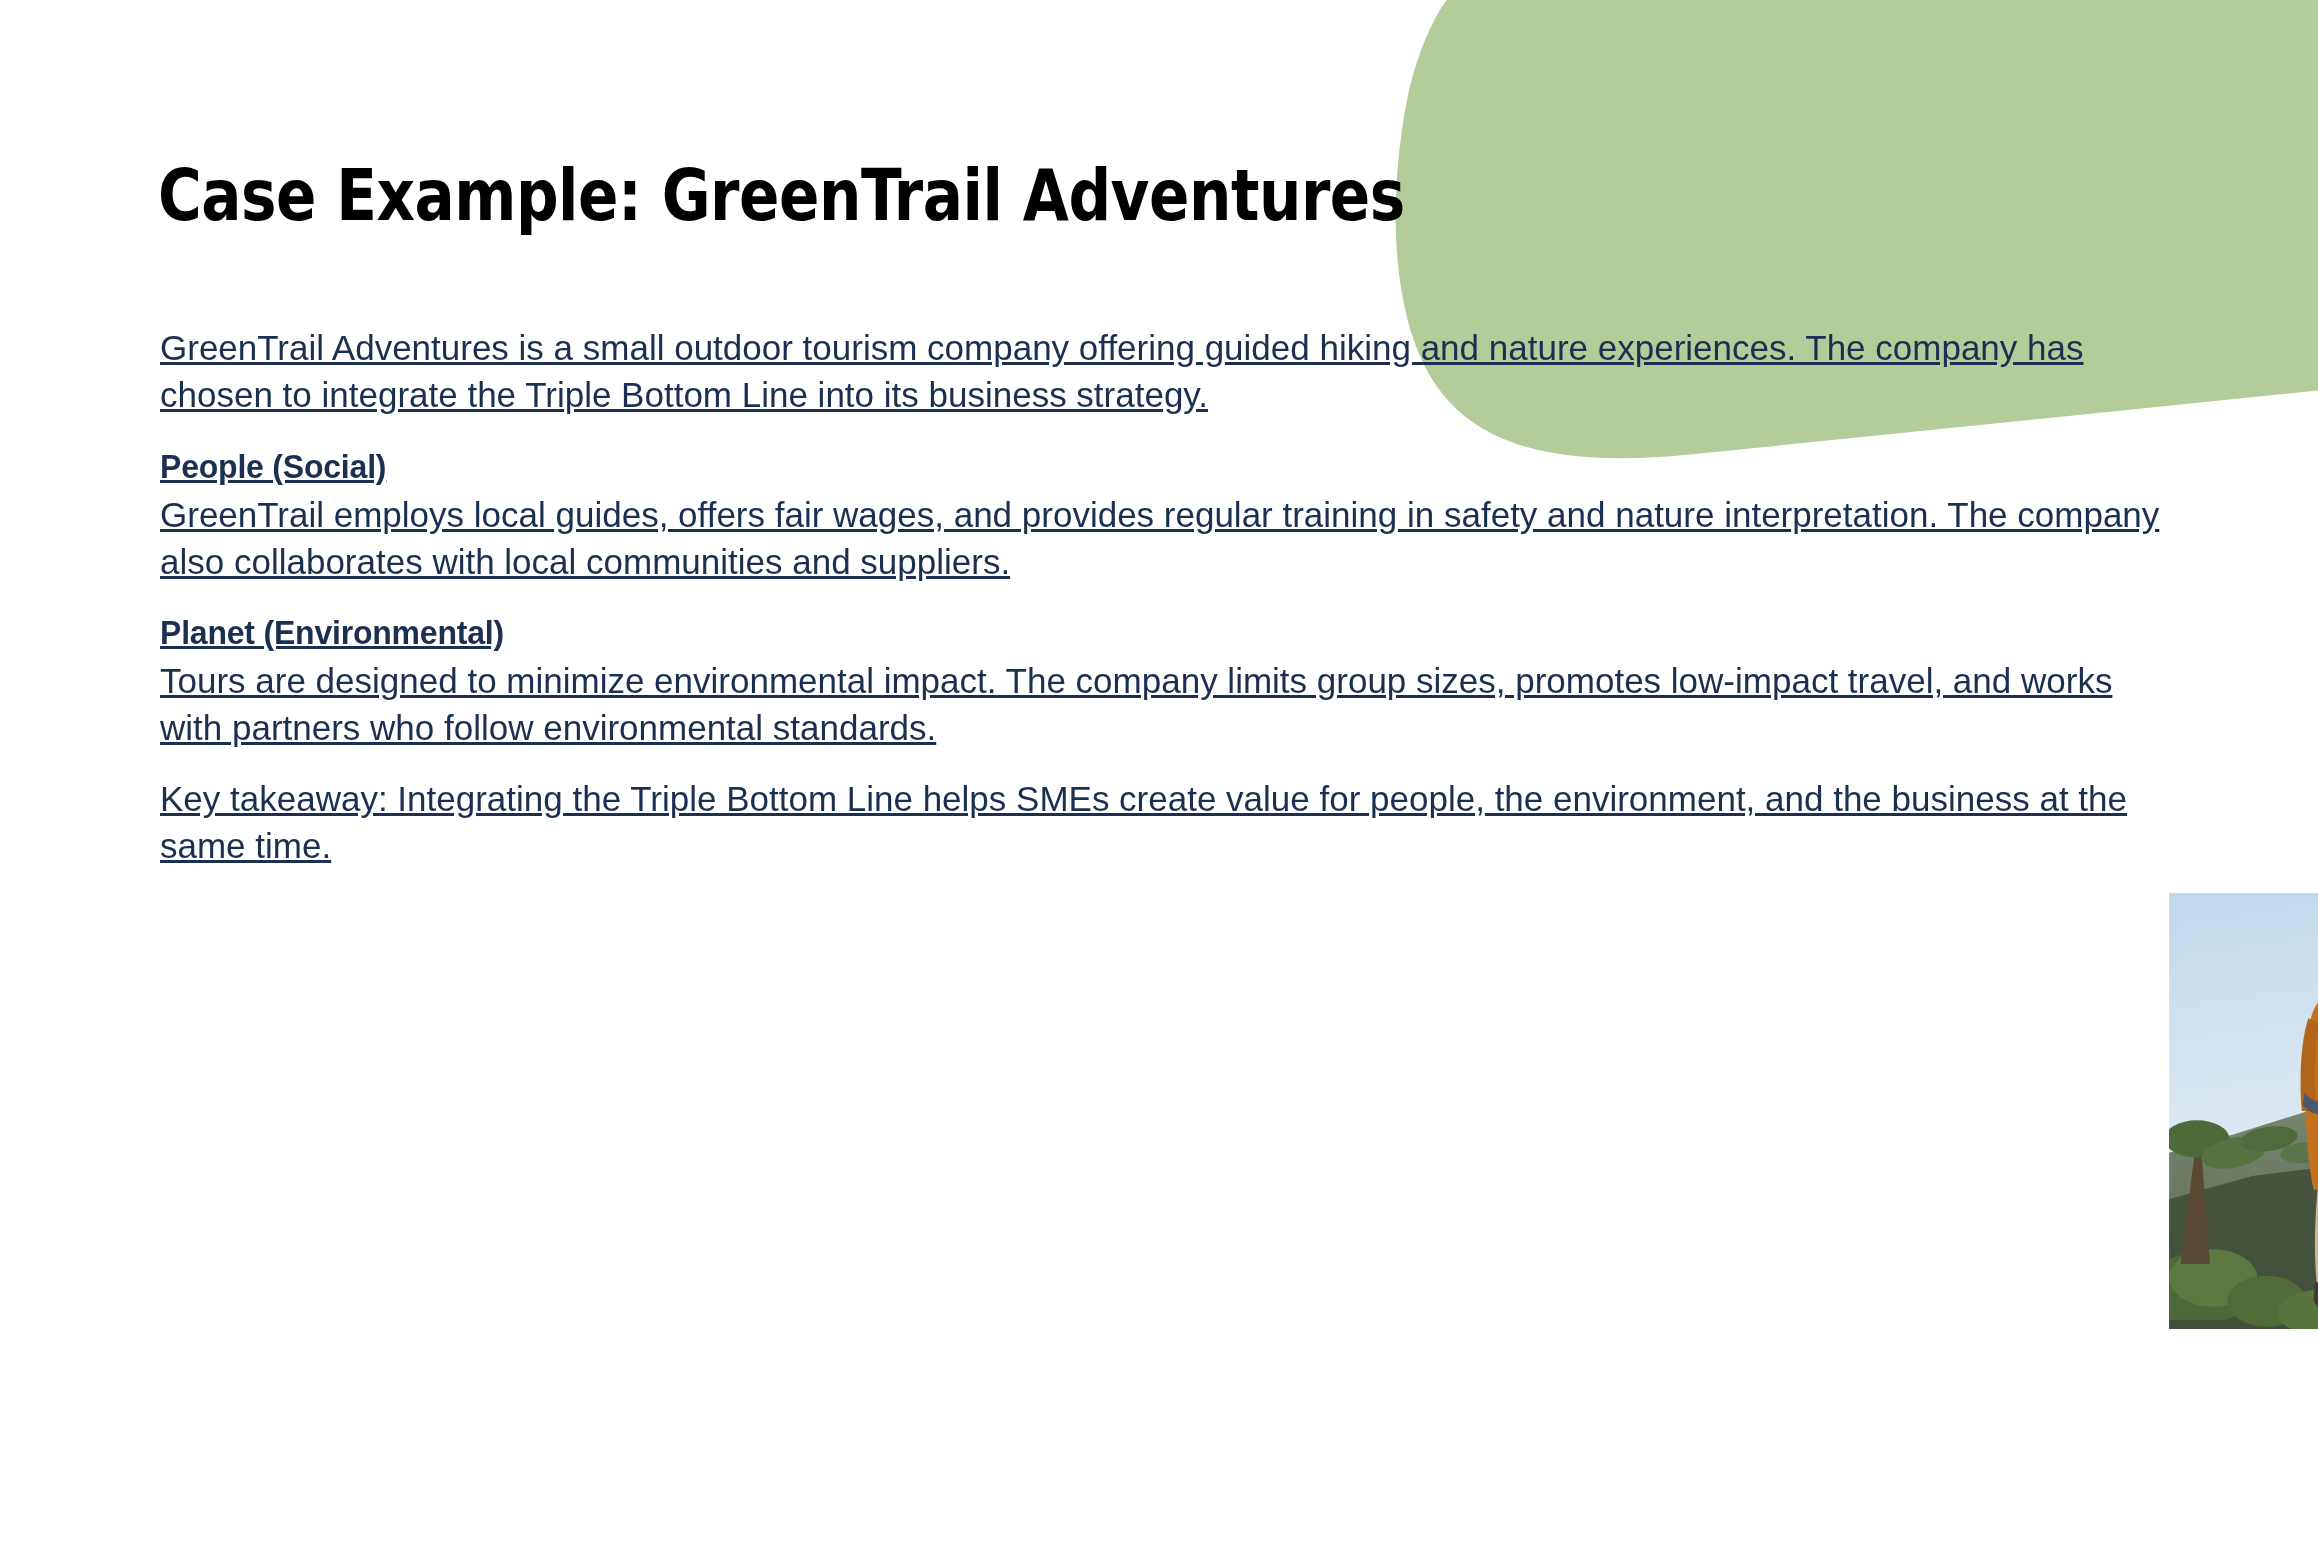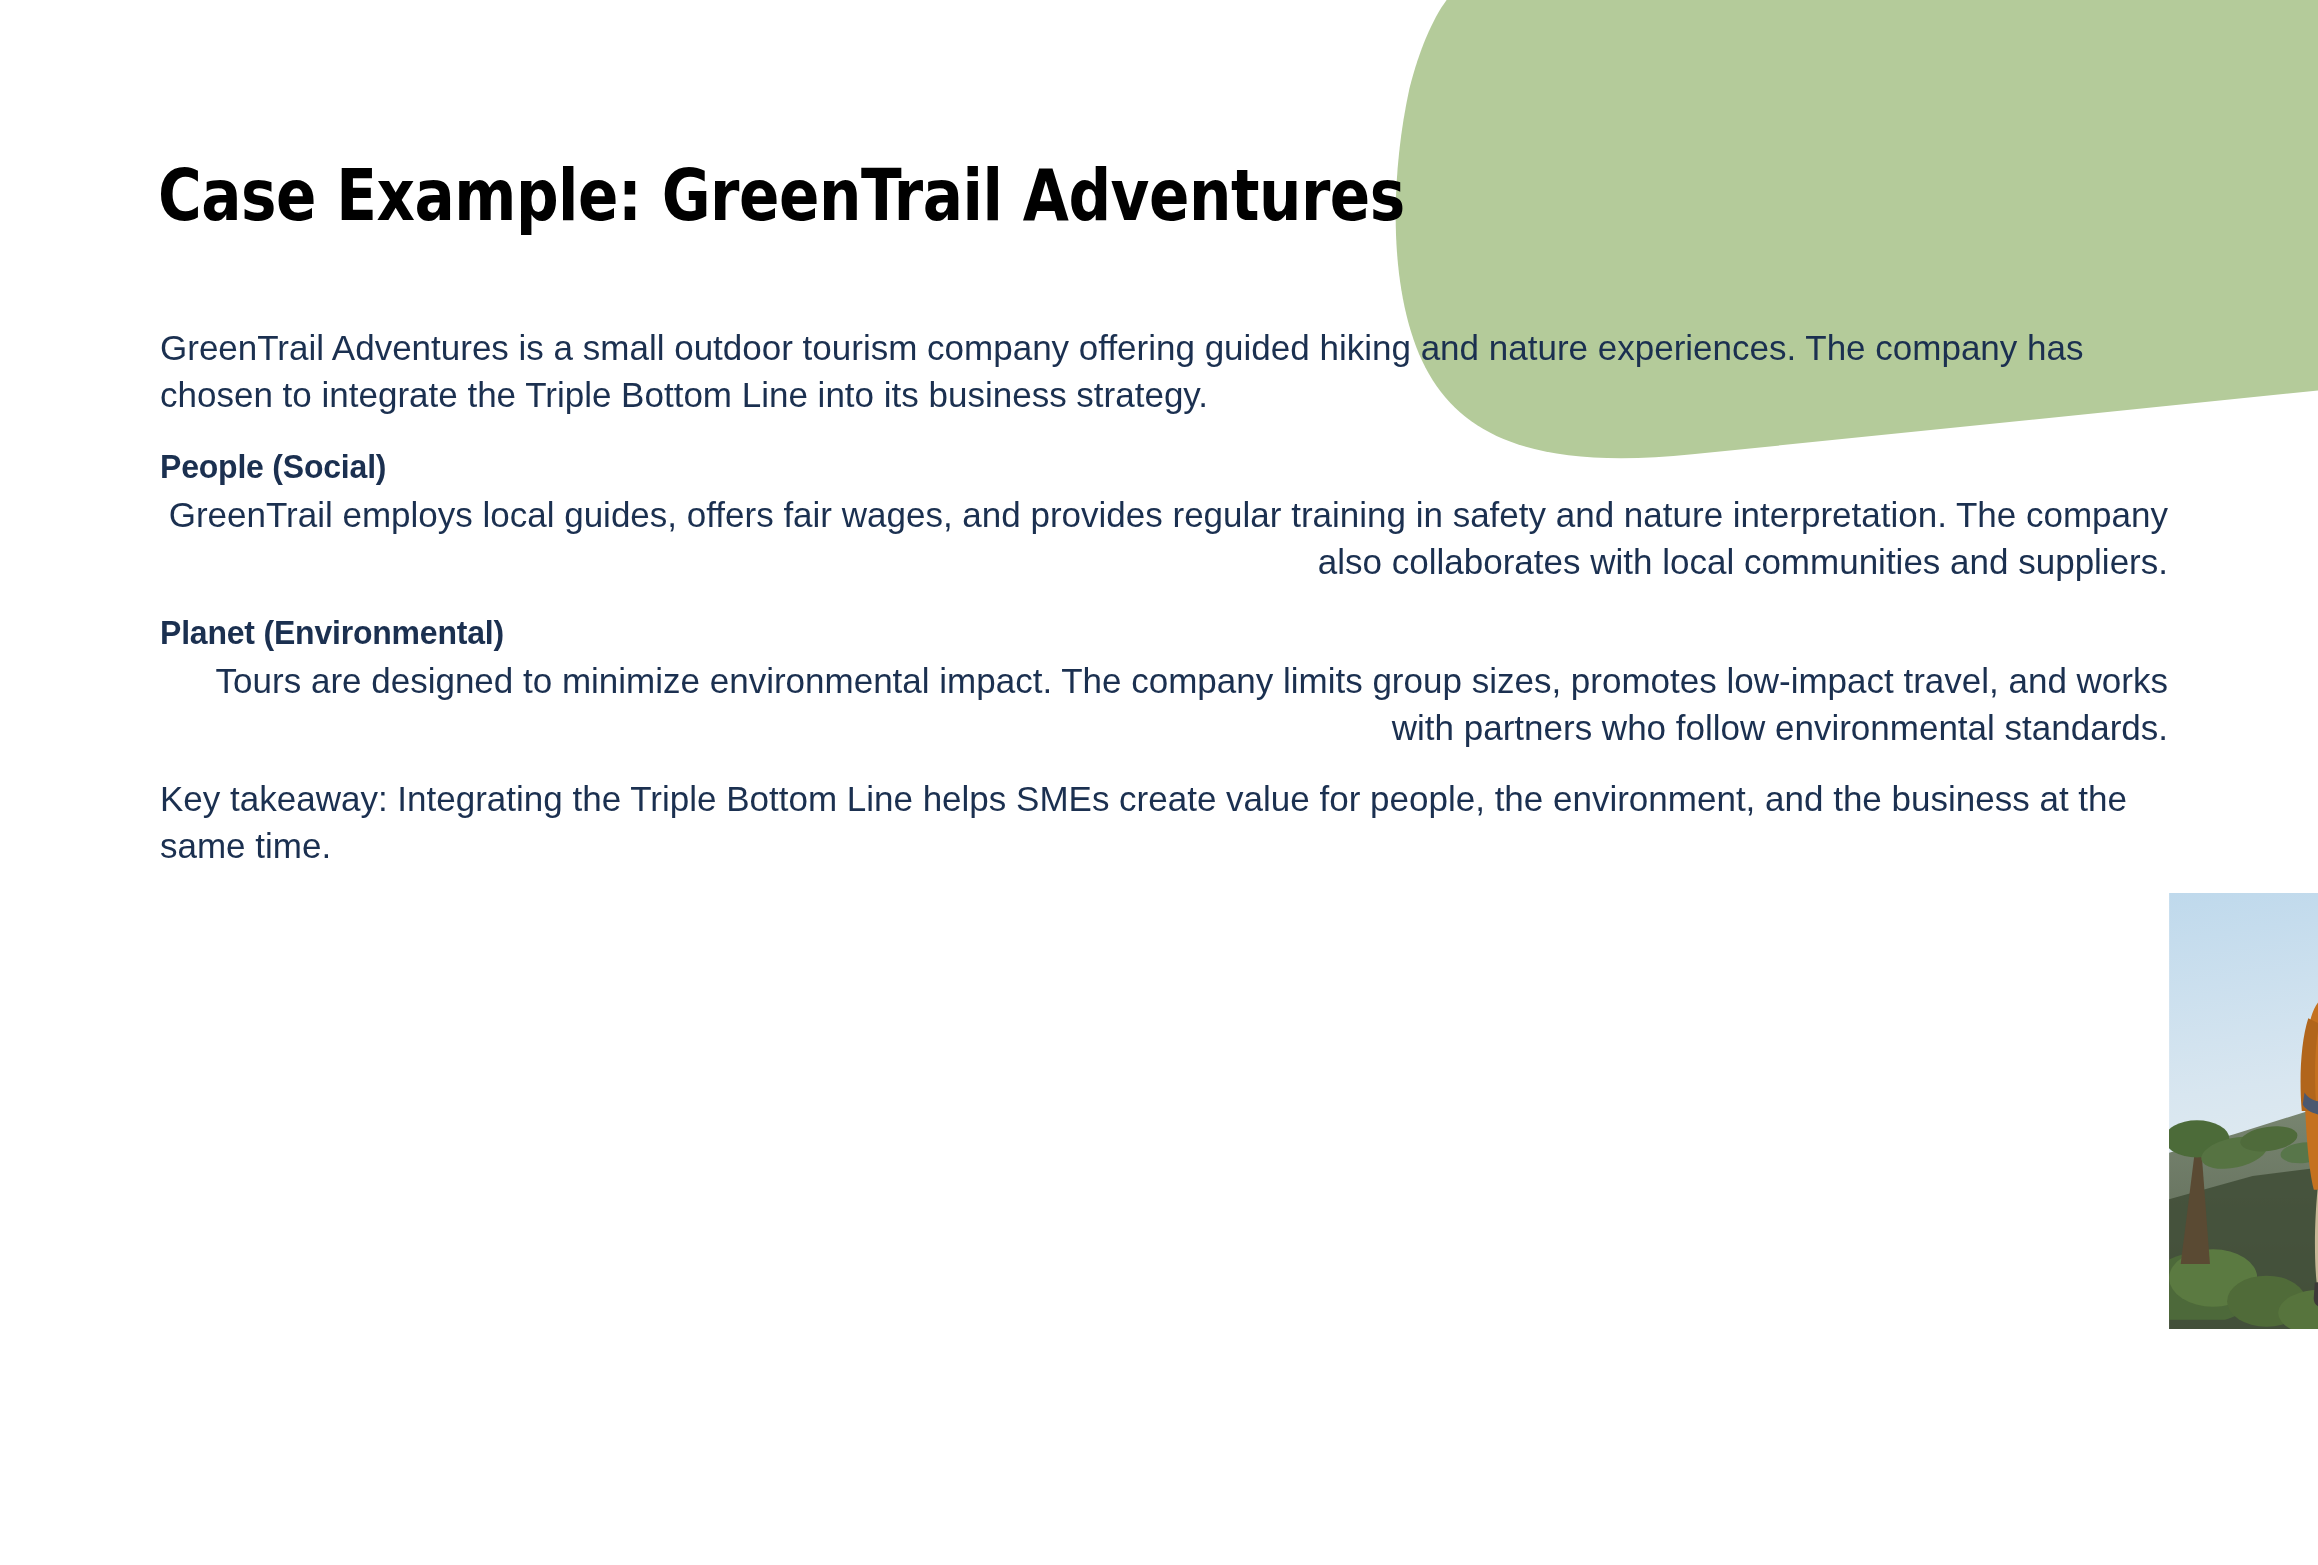--- a/index.html
+++ b/index.html
@@ -46,38 +46,38 @@
   
   #body-copy {
     position: absolute;
     left: 160px;
     top: 325px;
     width: 2008px;
     color: #1b3050;
     font-size: 35px;
     line-height: 1.33;
     font-family: "Liberation Sans", sans-serif;
+    text-decoration: underline;
   }
   .para {
     margin: 0 0 26px 0;
   }
   .para.tight {
     margin-bottom: 0;
   }
   .sec-head {
     margin: 0;
     font-weight: 700;
     font-size: 34px;
     letter-spacing: -0.2px;
     transform: scaleX(0.94);
     transform-origin: left center;
   }
   .sec-body {
     margin: 2.8px 0 0 0;
-    text-align: right;
   }
   .block {
     margin-bottom: 25px;
     margin-top: 16px;
   }
 
   
   #photo {
     position: absolute;
     left: 2169px;

